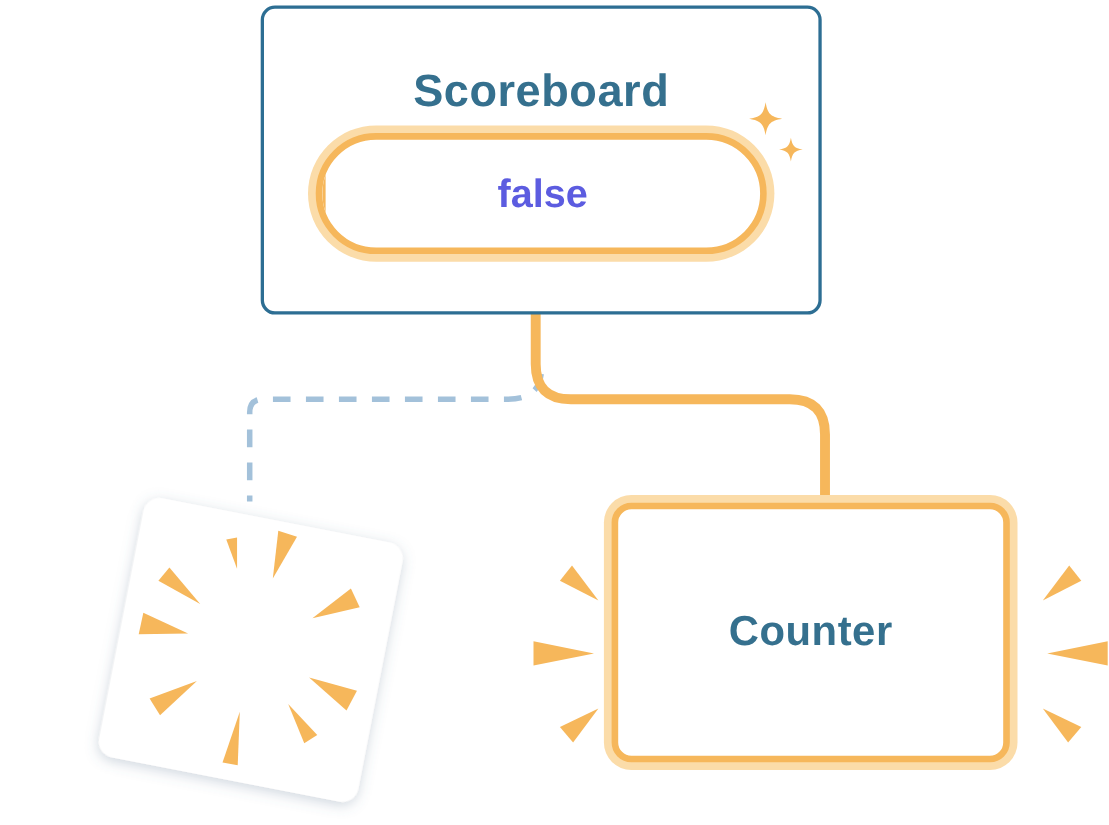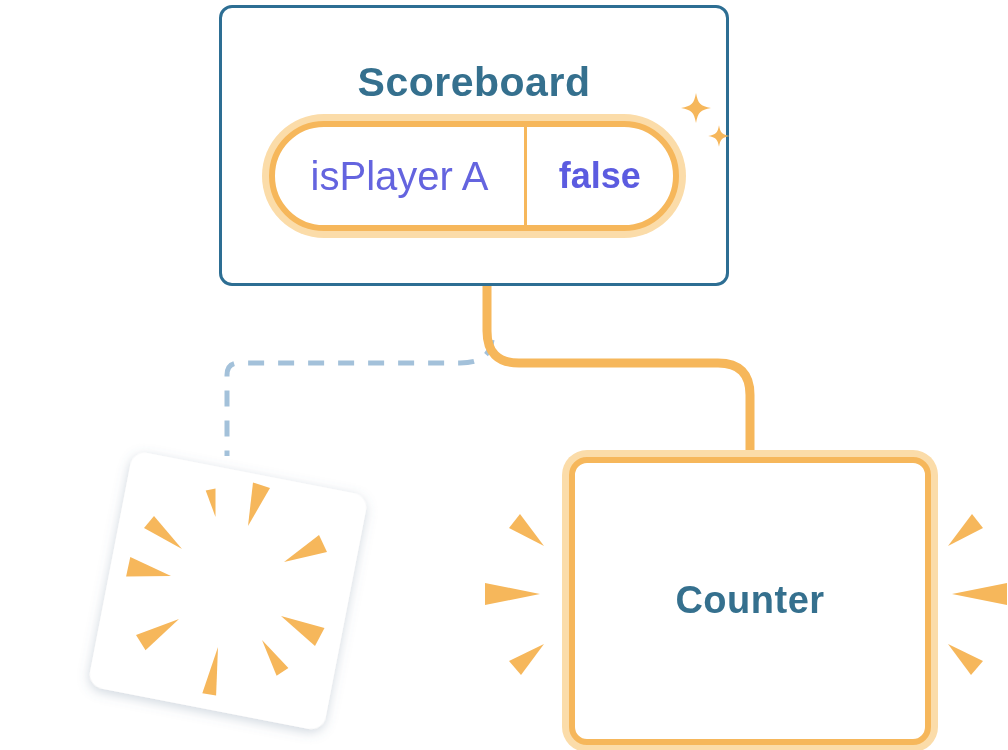--- a/index.html
+++ b/index.html
@@ -10,25 +10,25 @@
     overflow:hidden;
     font-family:"Liberation Sans", sans-serif;
   }
   .layer{position:absolute;left:0;top:0;width:1008px;height:750px;pointer-events:none;}
   .layer.base{z-index:0;}
   .layer.overlay{z-index:2;}
 
   
   .node{position:absolute;box-sizing:border-box;background:#ffffff;display:flex;flex-direction:column;align-items:center;justify-content:center;z-index:1;}
   .scoreboard{
-    left:219px;top:5px;width:510px;height:281px;
+    left:237px;top:5px;width:510px;height:281px;
     border:3.5px solid #2D6E93;border-radius:13px;gap:16px;
   }
   .counter{
-    left:569px;top:457px;width:362px;height:288px;
+    left:556px;top:457px;width:362px;height:236px;
     border:6px solid #F6B75B;border-radius:18px;
     box-shadow:0 0 0 7px #FBDCA9;gap:34px;
   }
   .node-title{
     color:#35708E;font-weight:600;line-height:1.1;
     letter-spacing:0.5px;
   }
   .scoreboard .node-title{font-size:41px;}
   .counter .node-title{font-size:38px;}
 
@@ -90,21 +90,20 @@
     <g fill="#F6B75B">
       <polygon points="948,546 972,514 983,528"></polygon>
       <polygon points="952,594 1007,583 1007,605"></polygon>
       <polygon points="948,644 971,675 983,661"></polygon>
     </g>
   </svg>
 
   <div class="node scoreboard">
     <div class="node-title">Scoreboard</div>
     <div class="pill pill-highlight">
-      <div class="pill-cell pill-key">isPlayer A</div>
       <div class="pill-divider"></div>
       <div class="pill-cell pill-value">false</div>
     </div>
   </div>
 
   <div class="node counter">
     <div class="node-title">Counter</div>
   </div>
 
   <svg class="layer overlay" viewBox="0 0 1008 750">

